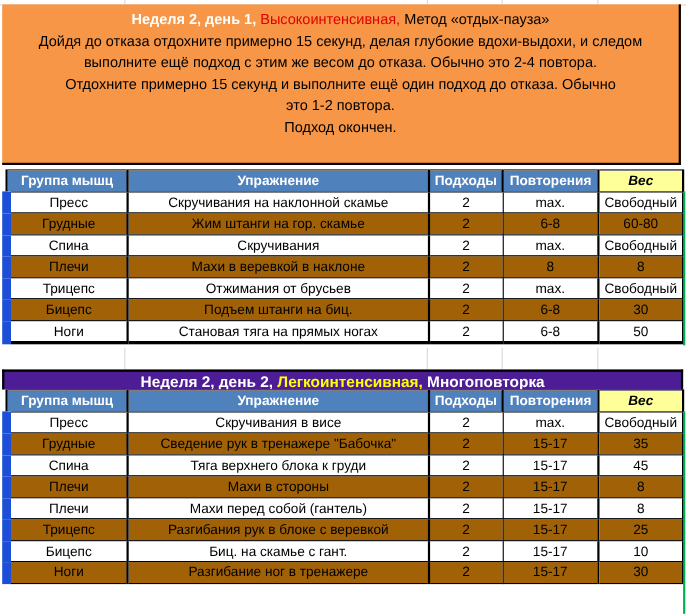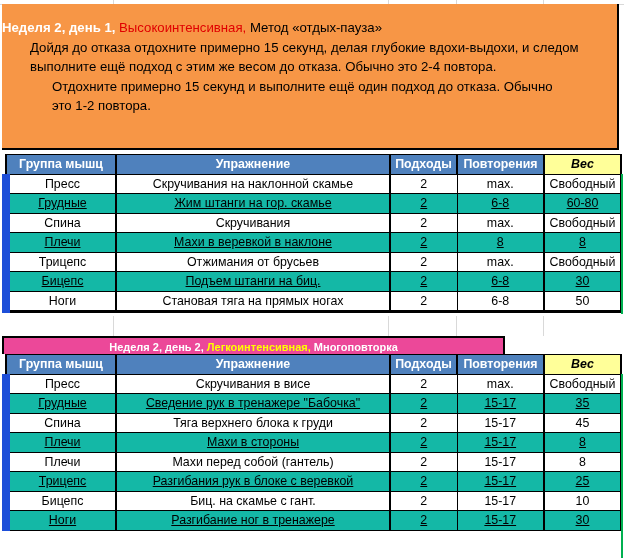--- a/index.html
+++ b/index.html
@@ -10,22 +10,22 @@
     position: relative;
   }
   .gridtop {
     position: absolute; left: 0; top: 0; width: 624px; height: 4px;
     background: #ffffff; border-bottom: 1px solid #d9d9d9;
   }
   .gridtop .gl { position: absolute; top: 0; width: 1px; height: 4px; background: #d9d9d9; }
   .intro {
     position: absolute; left: 2px; top: 4px; width: 617px; height: 146px;
     background: #f79646; border-right: 2px solid #000; border-bottom: 2px solid #000;
-    font-size: 13.2px; line-height: 19.6px; color: #000;
-    padding-top: 14px; box-sizing: border-box;
+    text-align: center; font-size: 13.2px; line-height: 19.6px; color: #000;
+    padding-top: 4px; box-sizing: border-box;
   }
   .intro .t-white { color: #ffffff; font-weight: bold; }
   .intro .t-red { color: #e00000; }
   .intro .t-black { color: #000; }
   .intro .body { font-weight: normal; }
   .intro .title-line { font-weight: normal; }
 
   table.wk {
     position: absolute; left: 2px; border-collapse: collapse;
     table-layout: fixed; width: 619px;
@@ -33,31 +33,31 @@
   table.wk td, table.wk th {
     border: 1px solid #000; height: 18.5px; padding: 0;
     text-align: center; font-size: 12.4px; color: #000;
     white-space: nowrap; overflow: hidden;
   }
   table.wk th {
     background: #4f81bd; color: #ffffff; font-weight: bold;
     border-left: 2px solid #000; border-right: 2px solid #000; text-align: center;
   }
   table.wk th.weight-h { background: #ffff99; color: #000; font-weight: bold; font-style: italic; }
-  table.wk tr.alt td { background: #14b8a6; text-decoration: underline; }
+  table.wk tr.alt td { background: #a16207; }
   table.wk tr.plain td { background: #ffffff; }
   table.wk td.c1 { border-left: 8px solid #1d4ed8; border-right: 2px solid #000; }
   table.wk td.c2 { border-right: 2px solid #000; }
   table.wk td.c5 { border-right: 2px solid #000; border-left: 2px solid #000; }
   table.wk tr.last td { border-bottom: 3px solid #000; }
   .c1w { width: 110px; } .c2w { width: 274px; } .c3w { width: 67px; } .c4w { width: 87px; } .c5w { width: 77px; }
 
   .title2 {
-    position: absolute; left: 2px; top: 336px; width: 503px; height: 18px;
-    background: #ec4899; text-align: center; font-size: 11px; font-weight: bold;
+    position: absolute; left: 2px; top: 336px; width: 619px; height: 18px;
+    background: #4c1d95; text-align: center; font-size: 14px; font-weight: bold;
     line-height: 18px; border-top: 2px solid #000; border-left: 2px solid #000; border-right: 2px solid #000;
     box-sizing: border-box;
   }
   .title2 .t-white { color: #ffffff; }
   .title2 .t-yellow { color: #ffff00; }
   .gap { position: absolute; left: 0; top: 316px; width: 624px; height: 20px; background: #fff; }
   .gap .gl { position: absolute; top: 0; width: 1px; height: 20px; background: #d9d9d9; }
   .green-edge { position: absolute; width: 2px; background: #00b050; }
 </style>
 </head>
@@ -71,20 +71,21 @@
 </div>
 
 <div class="intro">
   <div class="title-line">
     <span class="t-white">Неделя 2, день 1,</span>
     <span class="t-red">Высокоинтенсивная,</span>
     <span class="t-black">Метод «отдых-пауза»</span>
   </div>
   <div class="body" style="padding:0 28px">Дойдя до отказа отдохните примерно 15 секунд, делая глубокие вдохи-выдохи, и следом выполните ещё подход с этим же весом до отказа. Обычно это 2-4 повтора.</div>
   <div class="body" style="padding:0 50px">Отдохните примерно 15 секунд и выполните ещё один подход до отказа. Обычно это 1-2 повтора.</div>
+  <div class="body">Подход окончен.</div>
 </div>
 
 <table class="wk" style="top:154px">
   <colgroup>
       <col class="c1w">
       <col class="c2w">
       <col class="c3w">
       <col class="c4w">
       <col class="c5w">
     </colgroup>

